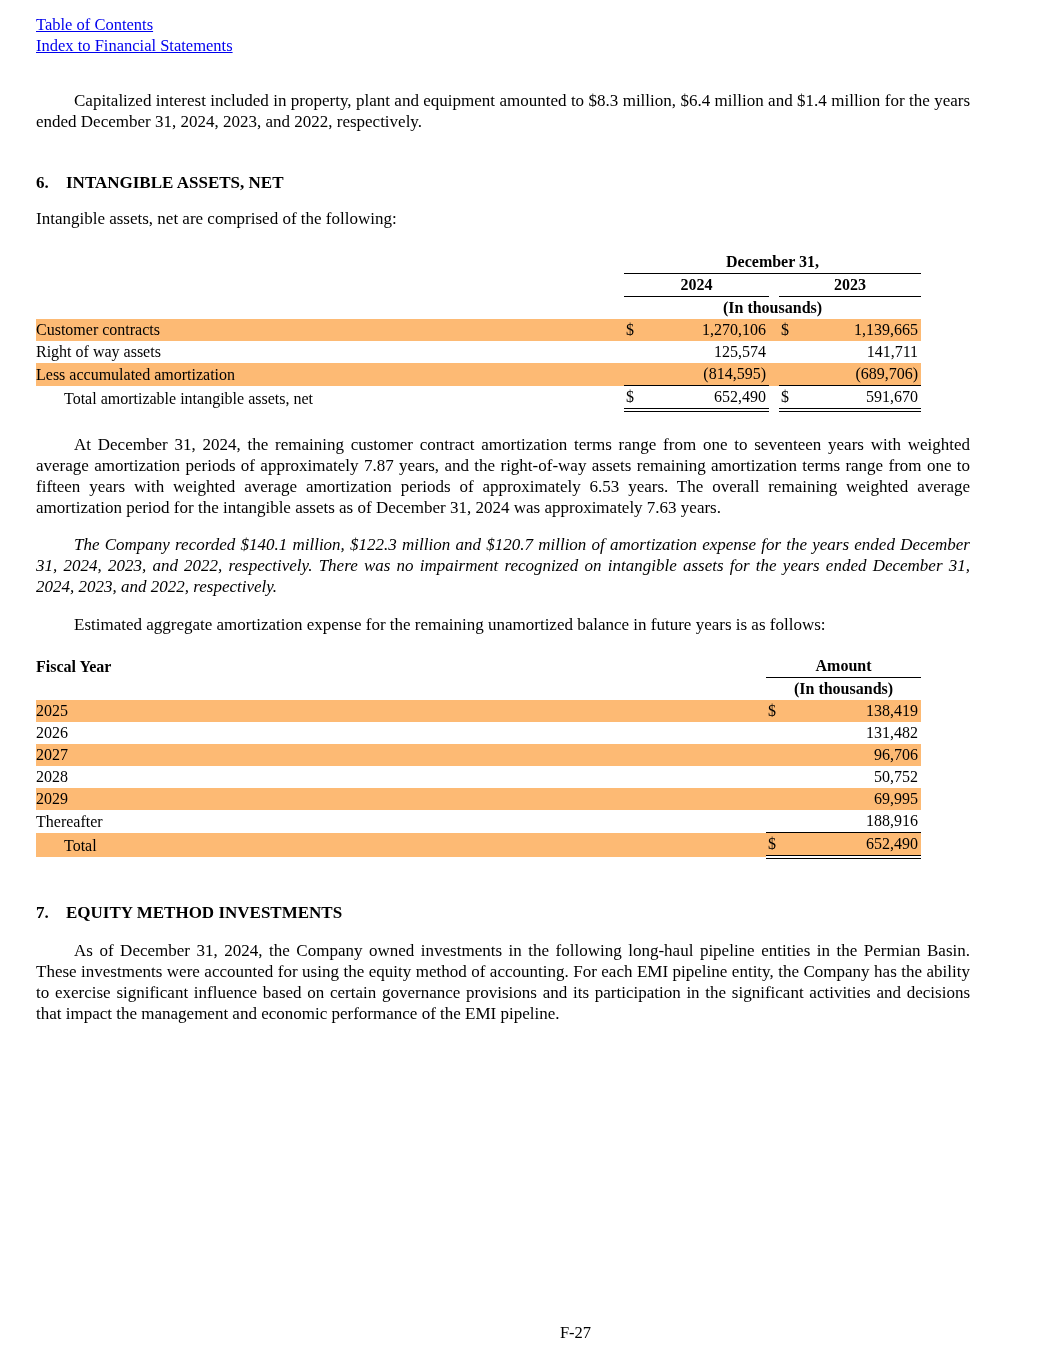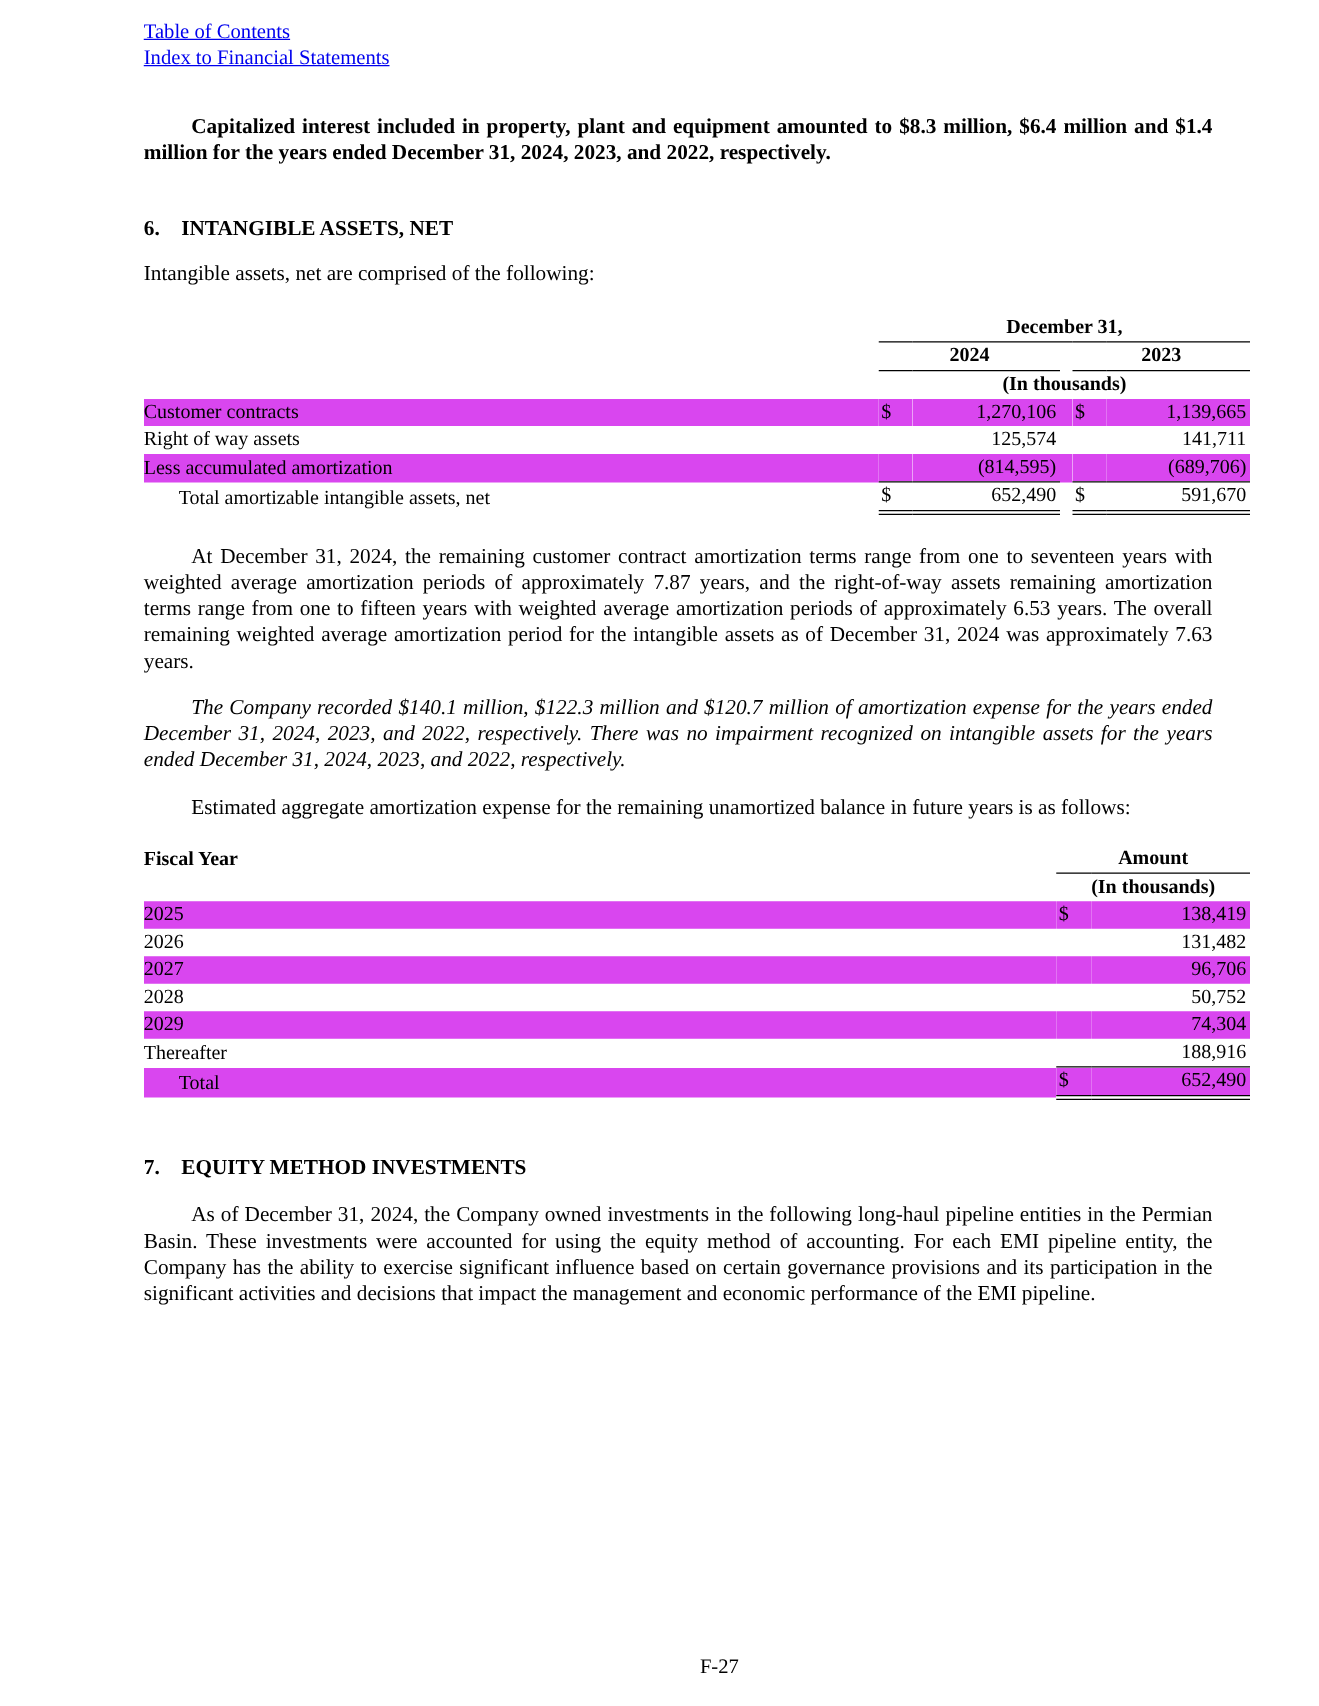--- a/index.html
+++ b/index.html
@@ -1,51 +1,51 @@
 <!DOCTYPE html>
 <html><head>
 <meta charset="utf-8">
 <style>
   html,body{margin:0;padding:0;}
   body{
     width:1055px;height:1365px;position:relative;background:#ffffff;color:#000;
     font-family:"Liberation Serif","DejaVu Serif",serif;
   }
-  .page{padding:14px 85px 0 115px;}
+  .page{padding:14px 85px 0 36px;}
   .links a{display:block;width:max-content;color:#0000ee;text-decoration:underline;
     font-size:16.5px;line-height:21px;cursor:pointer;}
   p.body{font-size:17px;line-height:21px;text-align:justify;margin:0;}
   .ind{text-indent:38px;}
   .sec-head{display:flex;font-weight:bold;font-size:17px;line-height:22px;margin:0;}
   .sec-num{width:30px;flex:0 0 30px;}
   table{border-collapse:collapse;table-layout:fixed;width:885px;font-size:16px;}
   td{padding:2px 0;line-height:18px;vertical-align:bottom;overflow:hidden;}
   .center{text-align:center;}
   .bold{font-weight:bold;}
   .rb{border-bottom:1px solid #000;}
   .rt{border-top:1px solid #000;}
   .dbl{border-bottom:4px double #000;}
-  .hl{background:#d946ef;}
+  .hl{background:#fdba74;}
   .d{padding-left:2px;}
   .v{text-align:right;padding-right:3px;}
   .lbl-ind{padding-left:28px;}
   .footer{position:absolute;left:0;bottom:22px;width:100%;text-align:center;
     font-size:16.5px;line-height:21px;padding-left:48px;}
 </style>
 </head>
 <body>
 
 <div class="page">
 
   <div class="links">
     <a>Table of Contents</a>
     <a>Index to Financial Statements</a>
   </div>
 
-  <p class="body ind" style="margin-top:34px;font-weight:bold;">Capitalized interest included in property, plant and equipment amounted to $8.3 million, $6.4 million and $1.4 million for the years ended December 31, 2024, 2023, and 2022, respectively.</p>
+  <p class="body ind" style="margin-top:34px;">Capitalized interest included in property, plant and equipment amounted to $8.3 million, $6.4 million and $1.4 million for the years ended December 31, 2024, 2023, and 2022, respectively.</p>
 
   <div class="sec-head" style="margin-top:40px;">
     <span class="sec-num">6.</span>
     <span>INTANGIBLE ASSETS, NET</span>
   </div>
 
   <p class="body" style="margin-top:14px;">Intangible assets, net are comprised of the following:</p>
 
   <table style="margin-top:22px;">
     <colgroup>
@@ -143,21 +143,21 @@
       <td class="v">96,706</td>
     </tr>
     <tr>
       <td>2028</td>
       <td class="d"></td>
       <td class="v">50,752</td>
     </tr>
     <tr class="hl">
       <td>2029</td>
       <td class="d"></td>
-      <td class="v">74,304</td>
+      <td class="v">69,995</td>
     </tr>
     <tr>
       <td>Thereafter</td>
       <td class="d"></td>
       <td class="v">188,916</td>
     </tr>
     <tr class="hl">
       <td class="lbl-ind">Total</td>
       <td class="d rt dbl">$</td>
       <td class="v rt dbl">652,490</td>

